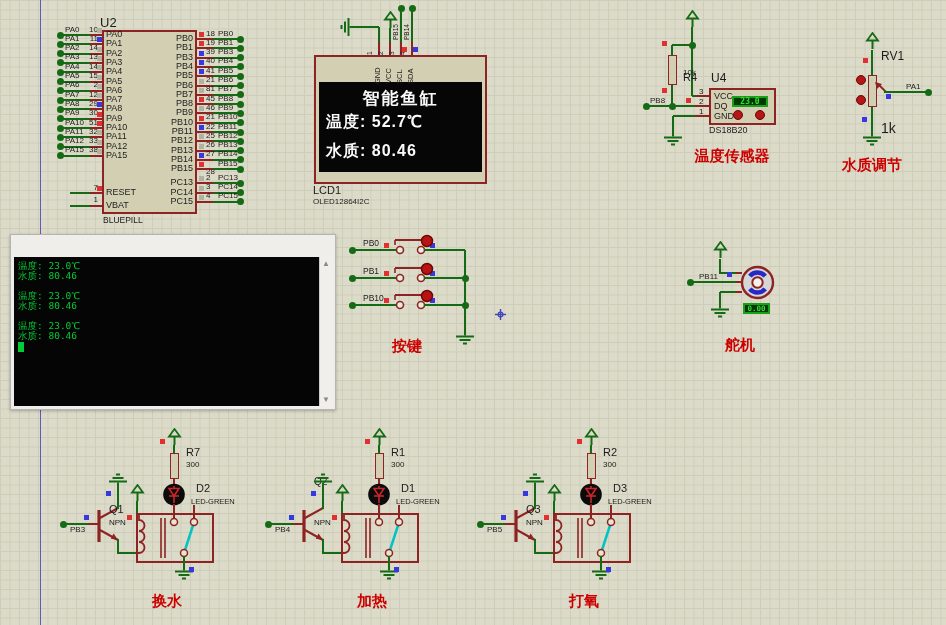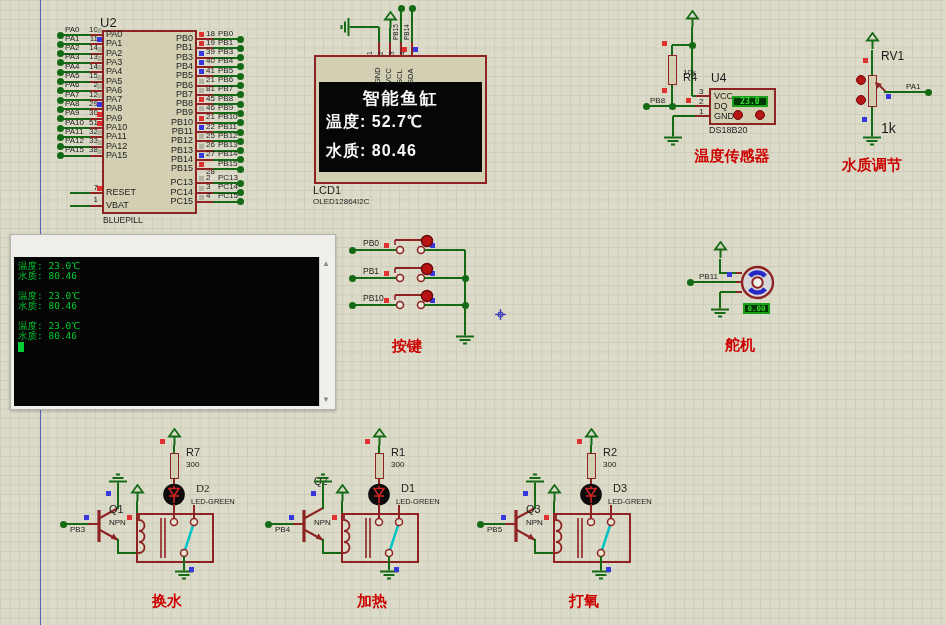--- a/index.html
+++ b/index.html
@@ -507,21 +507,21 @@
       <span class="t" style="left:186px;top:447px;font-size:11px;">R7</span>
       <span class="t" style="left:186px;top:461px;font-size:8px;">300</span>
       <div class="w" style="left:173px;top:478px;width:2px;height:6px;background:#8e2323"></div>
       <svg class="svgabs" style="left:161px;top:483px;" width="26" height="24">
         <circle cx="13" cy="11.5" r="10.8" fill="#0b0b0b"></circle>
        <line x1="13" y1="3" x2="13" y2="5.5" stroke="#cc2525" stroke-width="1.6"></line>
        <polygon points="8,5.5 18,5.5 13,13" fill="none" stroke="#cc2525" stroke-width="1.6"></polygon>
        <line x1="8" y1="13" x2="18" y2="13" stroke="#cc2525" stroke-width="1.6"></line>
        <line x1="13" y1="13" x2="13" y2="20" stroke="#cc2525" stroke-width="1.6"></line>
       </svg>
-      <span class="t" style="left:196px;top:483px;font-size:11px;font-family:Liberation Serif, serif;">D2</span>
+      <span class="t" style="left:196px;top:483px;font-size:11px;">D2</span>
       <span class="t" style="left:191px;top:498px;font-size:7.5px;">LED-GREEN</span>
       <div class="w" style="left:173px;top:504px;width:2px;height:15px;background:#8e2323"></div>
       <svg class="svgabs" style="left:129.5px;top:484px;" width="15" height="18">
         <line x1="7.5" y1="17" x2="7.5" y2="8.5" stroke="#156b15" stroke-width="2"></line>
         <polygon points="2,8.5 13,8.5 7.5,1" fill="none" stroke="#156b15" stroke-width="1.8"></polygon>
       </svg>
       <div class="w" style="left:136px;top:501px;width:2px;height:13px;background:#156b15"></div>
       <div class="mk" style="left:127px;top:515px;background:#e03030"></div>
       <svg class="svgabs" style="left:136px;top:512px;" width="80" height="52">
         <rect x="1" y="2" width="76" height="48" fill="none" stroke="#8e2323" stroke-width="2"></rect>

